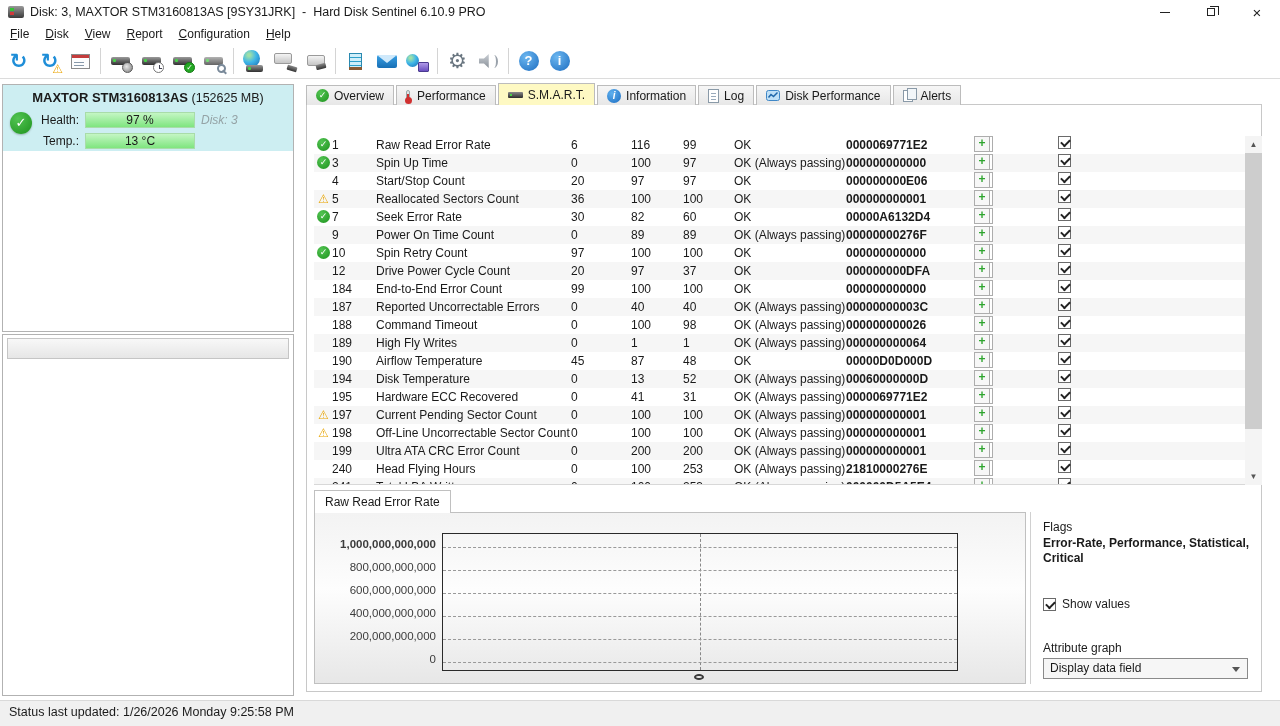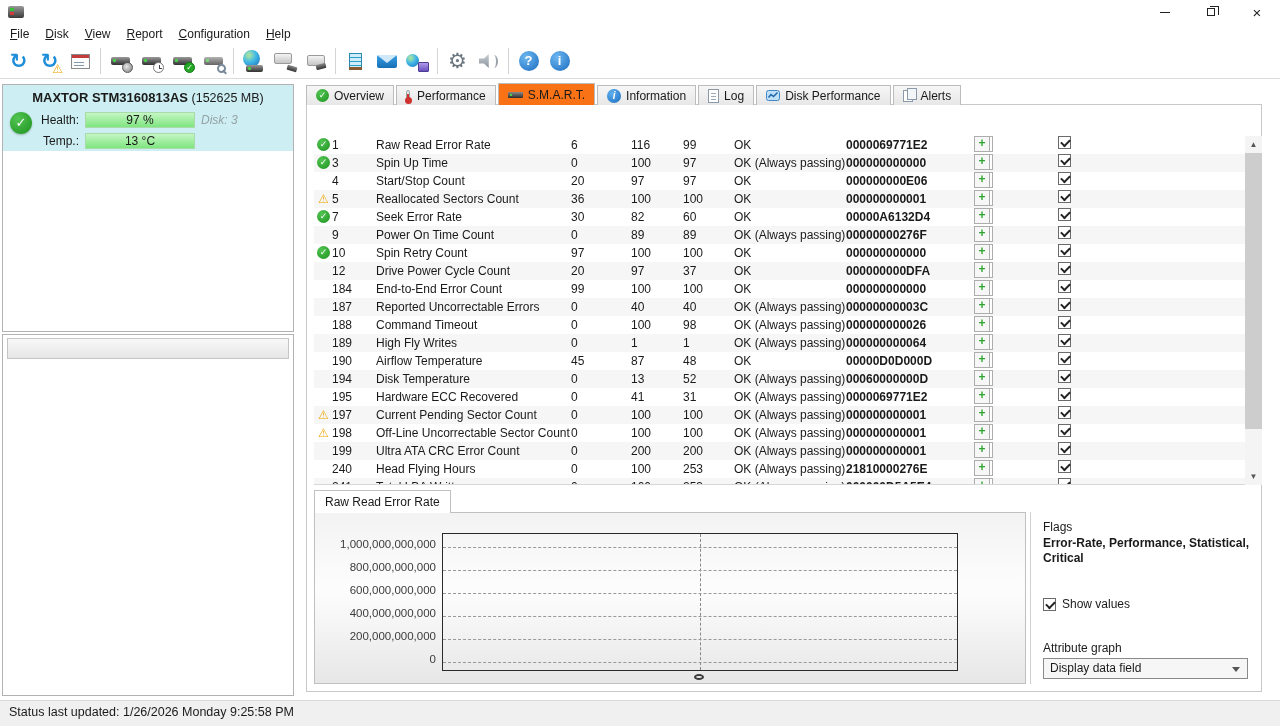--- a/index.html
+++ b/index.html
@@ -76,21 +76,21 @@
     background:linear-gradient(#c4f6c4,#7fe57f); border:1px solid #a9dca9; }
   .dev-disk { position:absolute; left:198px; top:28px; color:#95a3a6; font-style:italic; }
 
   .sidebar-lower { position:absolute; left:2px; top:254px; width:292px; height:362px; border:1px solid #b2b2b2; background:#fff; }
   .lower-header { position:absolute; left:4px; right:4px; top:3px; height:21px; background:linear-gradient(#f8f8f8,#e6e6e6); border:1px solid #c5c5c5; }
 
   
   .main { position:absolute; left:300px; top:0; width:980px; height:620px; }
   .tabbar { position:absolute; left:6px; top:3px; height:22px; display:flex; align-items:flex-end; z-index:3; }
   .tab { height:20px; margin-top:1px; display:flex; align-items:center; gap:5px; padding:0 9px; background:linear-gradient(#f6f6f6,#e7e7e7); border:1px solid #bcbcbc; border-bottom:none; margin-right:2px; white-space:nowrap; }
-  .tab.active { height:22px; background:#f97316; margin-top:8px; position:relative; z-index:4; }
+  .tab.active { height:22px; background:#fef9c3; margin-top:8px; position:relative; z-index:4; }
   .ti-ok { width:13px; height:13px; border-radius:50%; background:radial-gradient(circle at 35% 30%, #52c452, #1d921d); color:#fff; font-size:9px; line-height:13px; text-align:center; font-weight:bold; display:block; }
   .ti-thermo { width:4px; height:12px; background:#dfe5e8; border:1px solid #9aa; border-radius:2px; position:relative; display:block; margin-right:2px; }
   .ti-thermo::before { content:""; position:absolute; left:0; bottom:0; width:2px; height:7px; background:#d03030; }
   .ti-thermo::after { content:""; position:absolute; left:-2px; bottom:-3px; width:7px; height:7px; border-radius:50%; background:#d03030; }
   .ti-disk { width:15px; height:6px; border-radius:1px; background:linear-gradient(#8a8a8a,#2c2c2c); position:relative; display:block; }
   .ti-disk::before { content:""; position:absolute; left:2px; top:2px; width:2px; height:2px; background:#47d147; }
   .ti-info { width:14px; height:14px; border-radius:50%; background:radial-gradient(circle at 35% 30%, #5fb0ee, #1a6cc2); color:#fff; font-size:10px; line-height:14px; text-align:center; font-weight:bold; font-style:italic; display:block; }
   .ti-doc { width:11px; height:14px; background:#fff; border:1px solid #8a9aa8; position:relative; display:block; }
   .ti-doc::before { content:""; position:absolute; left:2px; top:3px; right:2px; height:1px; background:#9ab; box-shadow:0 3px 0 #9ab, 0 6px 0 #9ab; }
   .ti-chart { display:block; }
@@ -145,20 +145,21 @@
   
   .statusbar { position:absolute; left:0; top:700px; width:1280px; height:26px; background:#f0f0f0; border-top:1px solid #d9d9d9; padding:4px 0 0 9px; font-size:12.5px; }
 </style>
 </head>
 <body>
 
 <div class="window">
 
   <div class="titlebar">
     <span class="appic"></span>
+    <span class="title">Disk: 3, MAXTOR STM3160813AS [9SY31JRK]  -  Hard Disk Sentinel 6.10.9 PRO</span>
     <div class="win-controls">
       <div class="win-btn">
           <span class="min-glyph"></span>
         </div>
       <div class="win-btn">
           <span class="restore-glyph"></span>
         </div>
       <div class="win-btn">
           <span class="close-glyph">×</span>
         </div>
@@ -667,21 +668,21 @@
 
         <div class="vscroll">
           <div class="sc-btn sc-up">▲</div>
           <div class="sc-thumb"></div>
           <div class="sc-btn sc-down">▼</div>
         </div>
 
         <div class="graph-tab">Raw Read Error Rate</div>
         <div class="graph-panel">
           <div id="ylabels">
-              <div class="y-label" style="left: 1px; top: 25px;">1,000,000,000,000</div>
+              <div class="y-label" style="left: 1px; top: 25px; font-weight: bold;">1,000,000,000,000</div>
               <div class="y-label" style="left: 1px; top: 48px;">800,000,000,000</div>
               <div class="y-label" style="left: 1px; top: 71px;">600,000,000,000</div>
               <div class="y-label" style="left: 1px; top: 94px;">400,000,000,000</div>
               <div class="y-label" style="left: 1px; top: 117px;">200,000,000,000</div>
               <div class="y-label" style="left: 1px; top: 140px;">0</div>
             </div>
           <div class="plot" id="plot">
             <div class="vline"></div>
           <div class="gridline" style="top: 13px;"></div>
               <div class="gridline" style="top: 36px;"></div>

